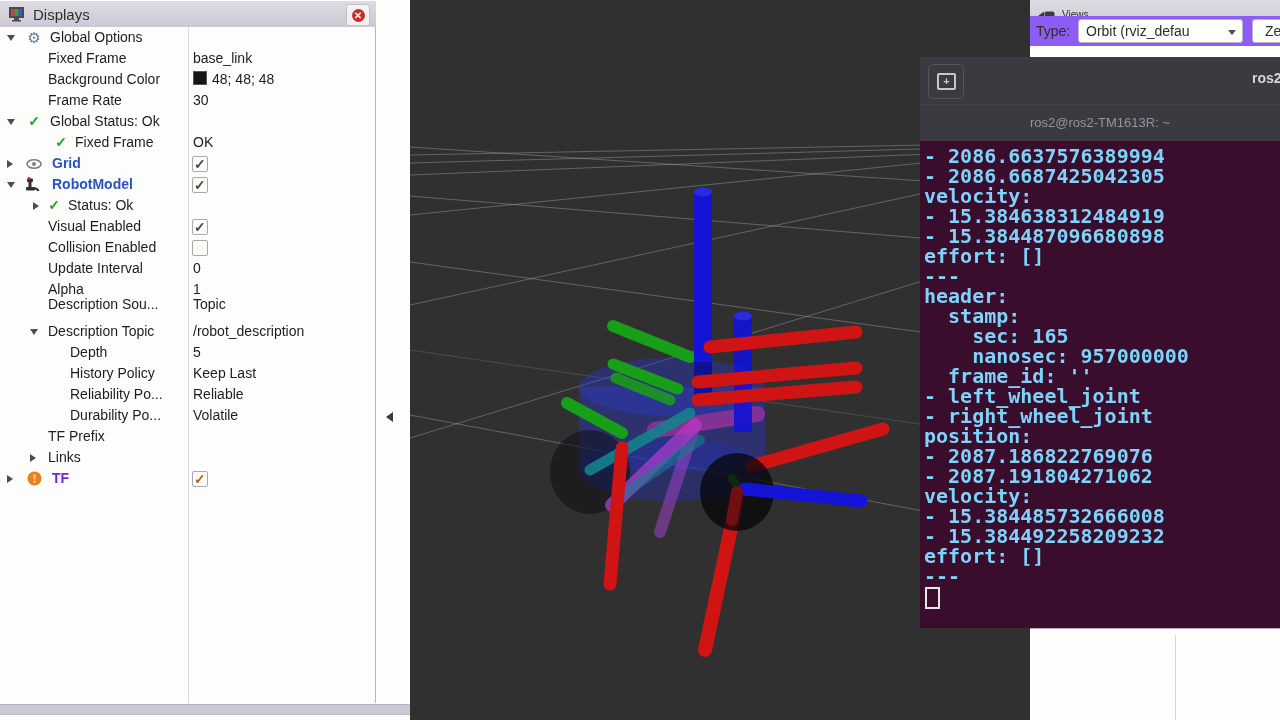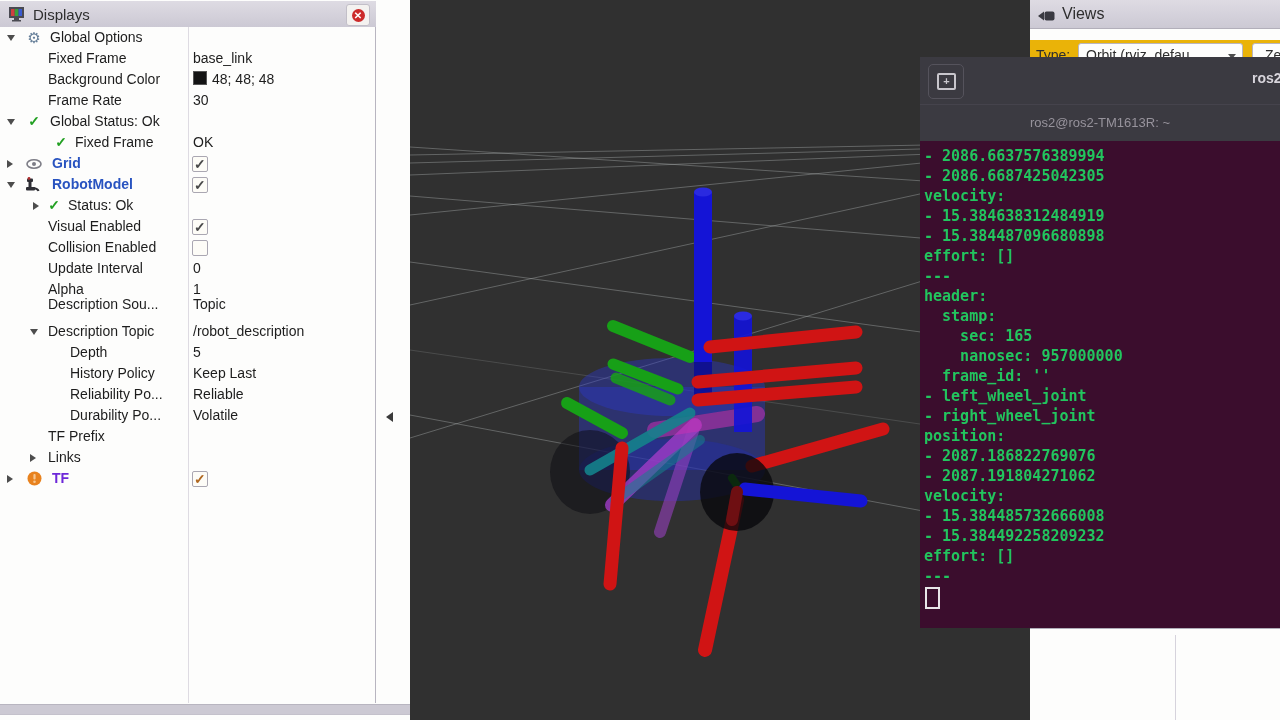--- a/index.html
+++ b/index.html
@@ -38,22 +38,22 @@
       border-right:7px solid #3a3a3a;border-top:5px solid transparent;border-bottom:5px solid transparent;}
   #bottom-strip{position:absolute;left:0;top:704px;width:410px;height:9px;background:#ccc9d3;
       border-top:1px solid #b8b5c0;border-bottom:1px solid #c4c1cb;}
   
   #viewport{position:absolute;left:410px;top:0;width:620px;height:720px;background:#303030;}
   
   #views-panel{position:absolute;left:1030px;top:0;width:250px;height:720px;background:#fdfdfc;}
   #views-header{position:absolute;left:0;top:0;width:250px;height:28px;
       background:linear-gradient(#dedbe3,#ccc9d4);border-bottom:1px solid #b2afba;
       display:flex;align-items:center;}
-  #views-header .ttl{font-size:16px;color:#2e2e2e;margin-left:6px;}
-  #views-typerow{position:absolute;left:0;top:40px;width:250px;height:30px;background:#eab308;}
+  #views-header .ttl{font-size:10px;color:#2e2e2e;margin-left:6px;}
+  #views-typerow{position:absolute;left:0;top:16px;width:250px;height:30px;background:#8b5cf6;}
   #views-typerow .tlabel{position:absolute;left:6px;top:7px;font-size:14px;color:#2e2e2e;}
   .combo{position:absolute;left:48px;top:3px;width:165px;height:24px;background:#fdfdfc;
       border:1px solid #b8b5c0;border-radius:3px;font-size:14px;color:#2e2e2e;line-height:23px;
       padding-left:7px;box-sizing:border-box;white-space:nowrap;overflow:hidden;}
   .combo .carrow{position:absolute;right:6px;top:10px;width:0;height:0;
       border-top:5px solid #4d4d4d;border-left:4px solid transparent;border-right:4px solid transparent;}
   .mini-btn{position:absolute;left:222px;top:3px;width:60px;height:24px;background:#fdfdfc;
       border:1px solid #b8b5c0;border-radius:3px;font-size:14px;color:#2e2e2e;line-height:23px;
       text-align:left;padding-left:12px;box-sizing:border-box;}
   #views-bottom{position:absolute;left:0;top:628px;width:250px;height:92px;background:#fdfdfc;
@@ -67,22 +67,22 @@
   #newtab-btn .glyph{position:absolute;left:8px;top:8px;width:15px;height:13px;
       border:2px solid #c8c6cc;border-radius:2px;color:#c8c6cc;font-size:11px;line-height:12px;
       text-align:center;font-weight:bold;}
   #term-wintitle{position:absolute;left:332px;top:13px;width:80px;font-size:14px;font-weight:bold;
       color:#d8d5dc;white-space:nowrap;}
   #term-tabbar{position:absolute;left:0;top:47px;width:360px;height:37px;background:#3b3a41;
       border-top:1px solid #45434c;}
   #term-tabbar .tab-title{position:absolute;left:0;top:10px;width:360px;text-align:center;
       font-size:13px;color:#97939c;white-space:nowrap;}
   #term-body{position:absolute;left:0;top:84px;width:360px;height:487px;background:#3b0d2d;
-      font-family:"DejaVu Sans Mono","Liberation Mono",monospace;font-size:15px;font-weight:bold;
-      color:#22c55e;padding:5px 5px 0 4px;box-sizing:border-box;}
+      font-family:"DejaVu Sans Mono","Liberation Mono",monospace;font-size:20px;font-weight:bold;
+      color:#7dd3fc;padding:5px 5px 0 4px;box-sizing:border-box;}
   .term-line{height:20px;line-height:20px;white-space:pre;}
   #term-cursor{width:11px;height:18px;border:2px solid #e8e4e8;margin-left:1px;margin-top:1px;}
 </style>
 </head>
 <body>
 
 <div id="screen">
 
   <div id="displays-panel">
     <div class="panel-titlebar">

